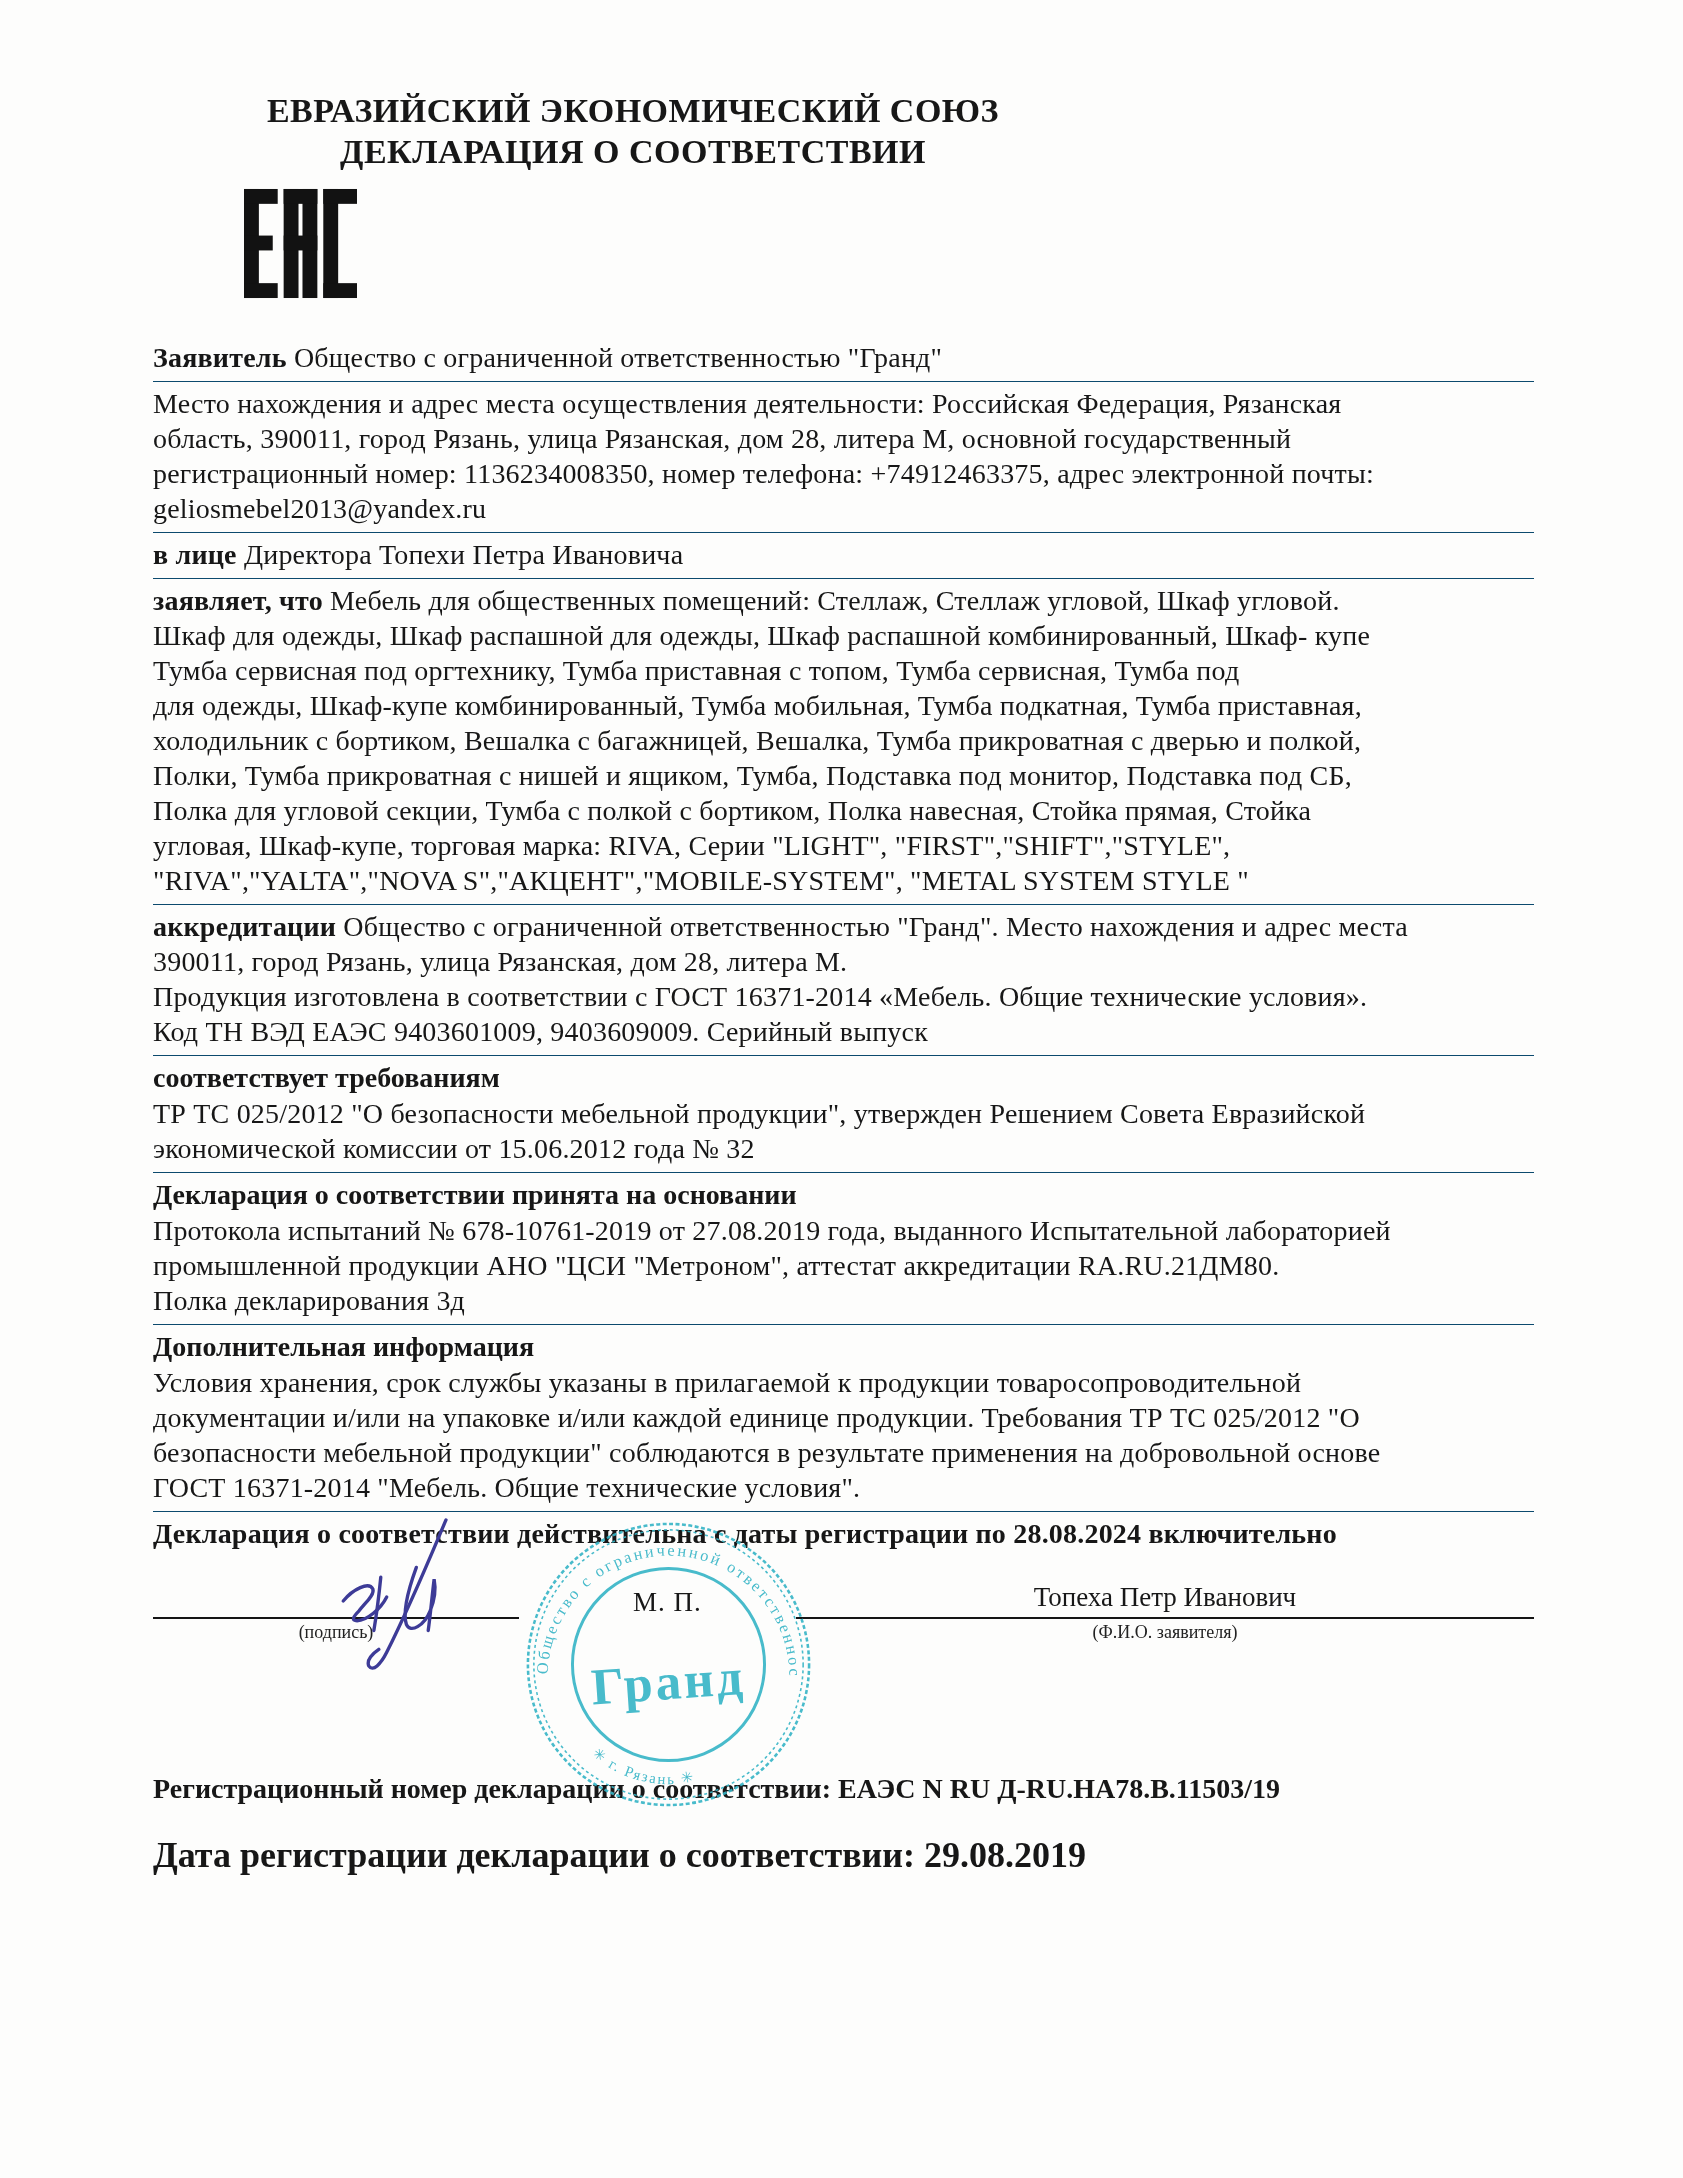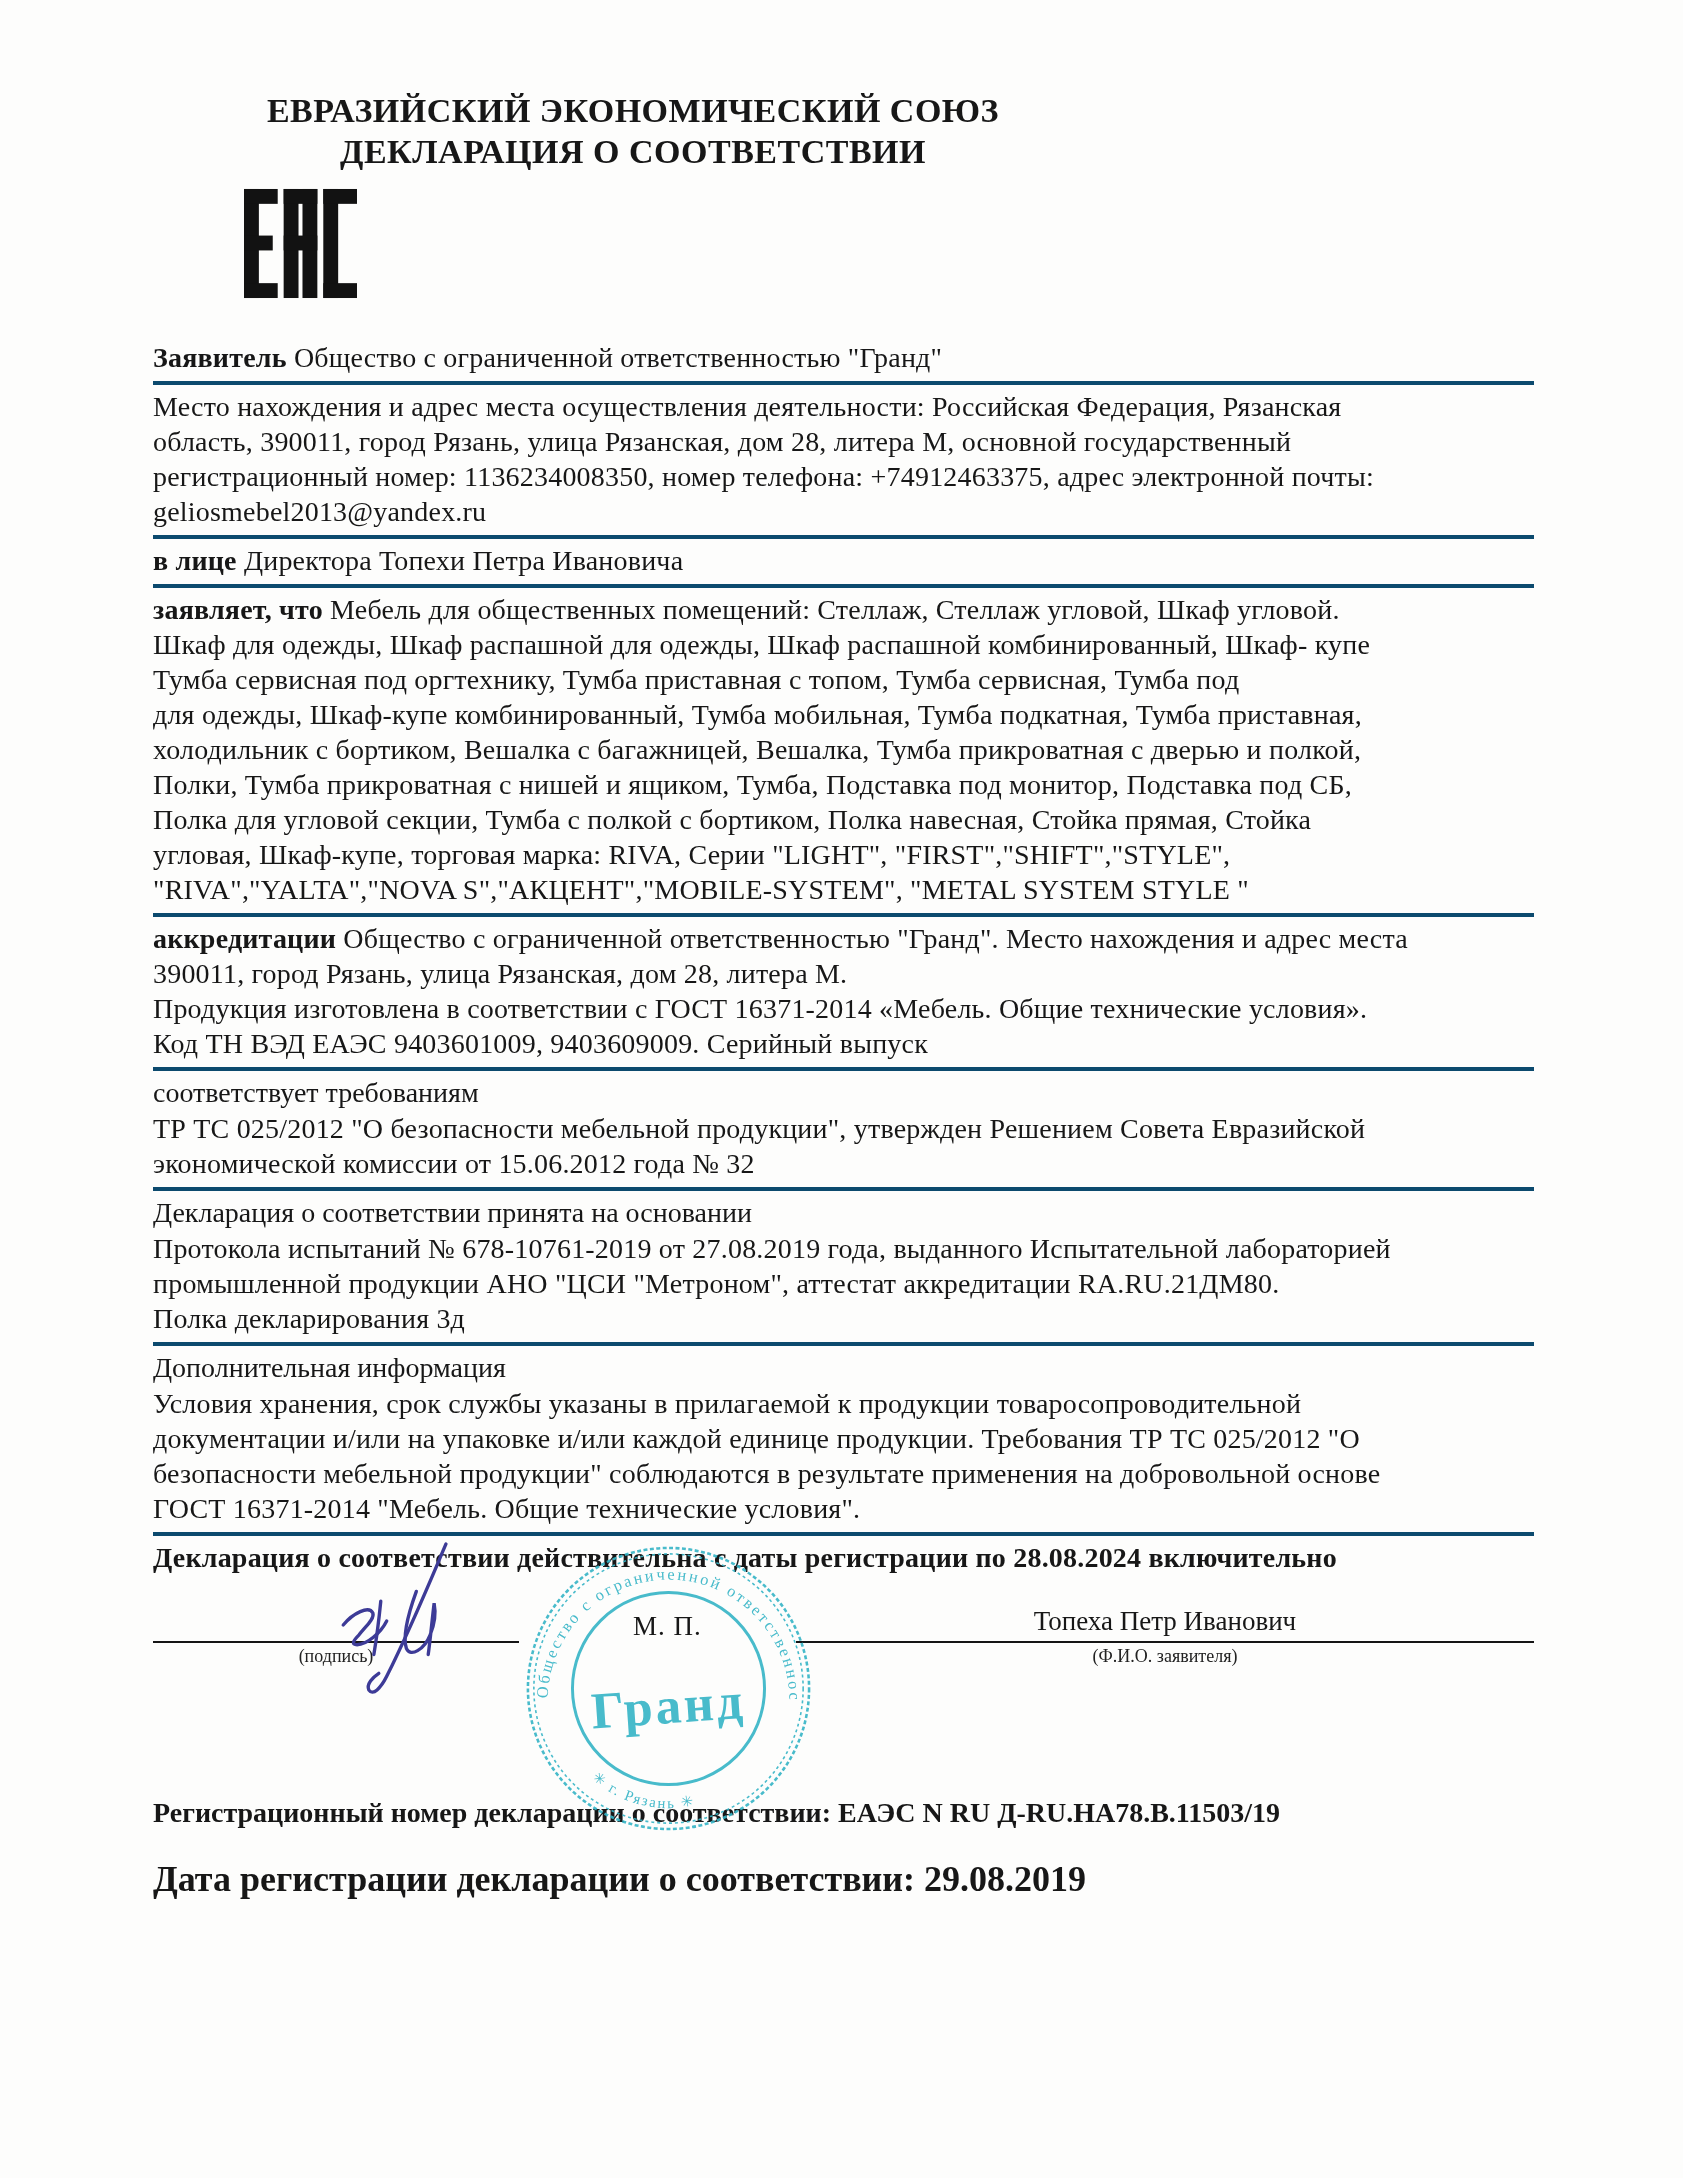--- a/index.html
+++ b/index.html
@@ -7,25 +7,25 @@
     position:relative; width:1683px; height:2178px; margin:0 auto;
     background:#fdfdfc; color:#171717; overflow:hidden;
     font-family:"Liberation Serif", serif;
   }
   .content { position:absolute; left:153px; top:0; width:1381px; }
   .title-wrap { padding-top:90px; width:960px; text-align:center; }
   .title-line { font-weight:bold; font-size:34px; line-height:41px; letter-spacing:0.5px; white-space:nowrap; }
   .logo-spacer { position:relative; height:164px; }
   .eac-svg { position:absolute; left:91px; top:16px; }
 
-  .section { border-bottom:4px solid #0c4a6e; padding:4px 0 6px 0; }
+  .section { border-bottom:1px solid #0c4a6e; padding:4px 0 6px 0; }
   .section.noline { border-bottom:none; }
   .ln { font-size:28px; line-height:35px; letter-spacing:0.2px; white-space:nowrap; }
   .b { font-weight:bold; }
-  .heading { font-weight:normal; font-size:28px; line-height:36px; }
+  .heading { font-weight:bold; font-size:28px; line-height:36px; }
 
   .sig-row { position:relative; height:170px; margin-top:14px; }
   .sig-cols { display:flex; align-items:flex-start; }
   .sig-col1 { width:366px; position:relative; }
   .sig-col1 .rule { margin-top:46px; border-bottom:2px solid #151515; }
   .sig-col2 { width:257px; margin-left:20px; text-align:center; padding-top:16px;
               font-size:27px; letter-spacing:1px; }
   .sig-col3 { flex:1; text-align:center; }
   .sig-col3 .fio { font-size:27px; padding-top:10px; line-height:32px; }
   .sig-col3 .rule { margin-top:4px; border-bottom:2px solid #151515; }

